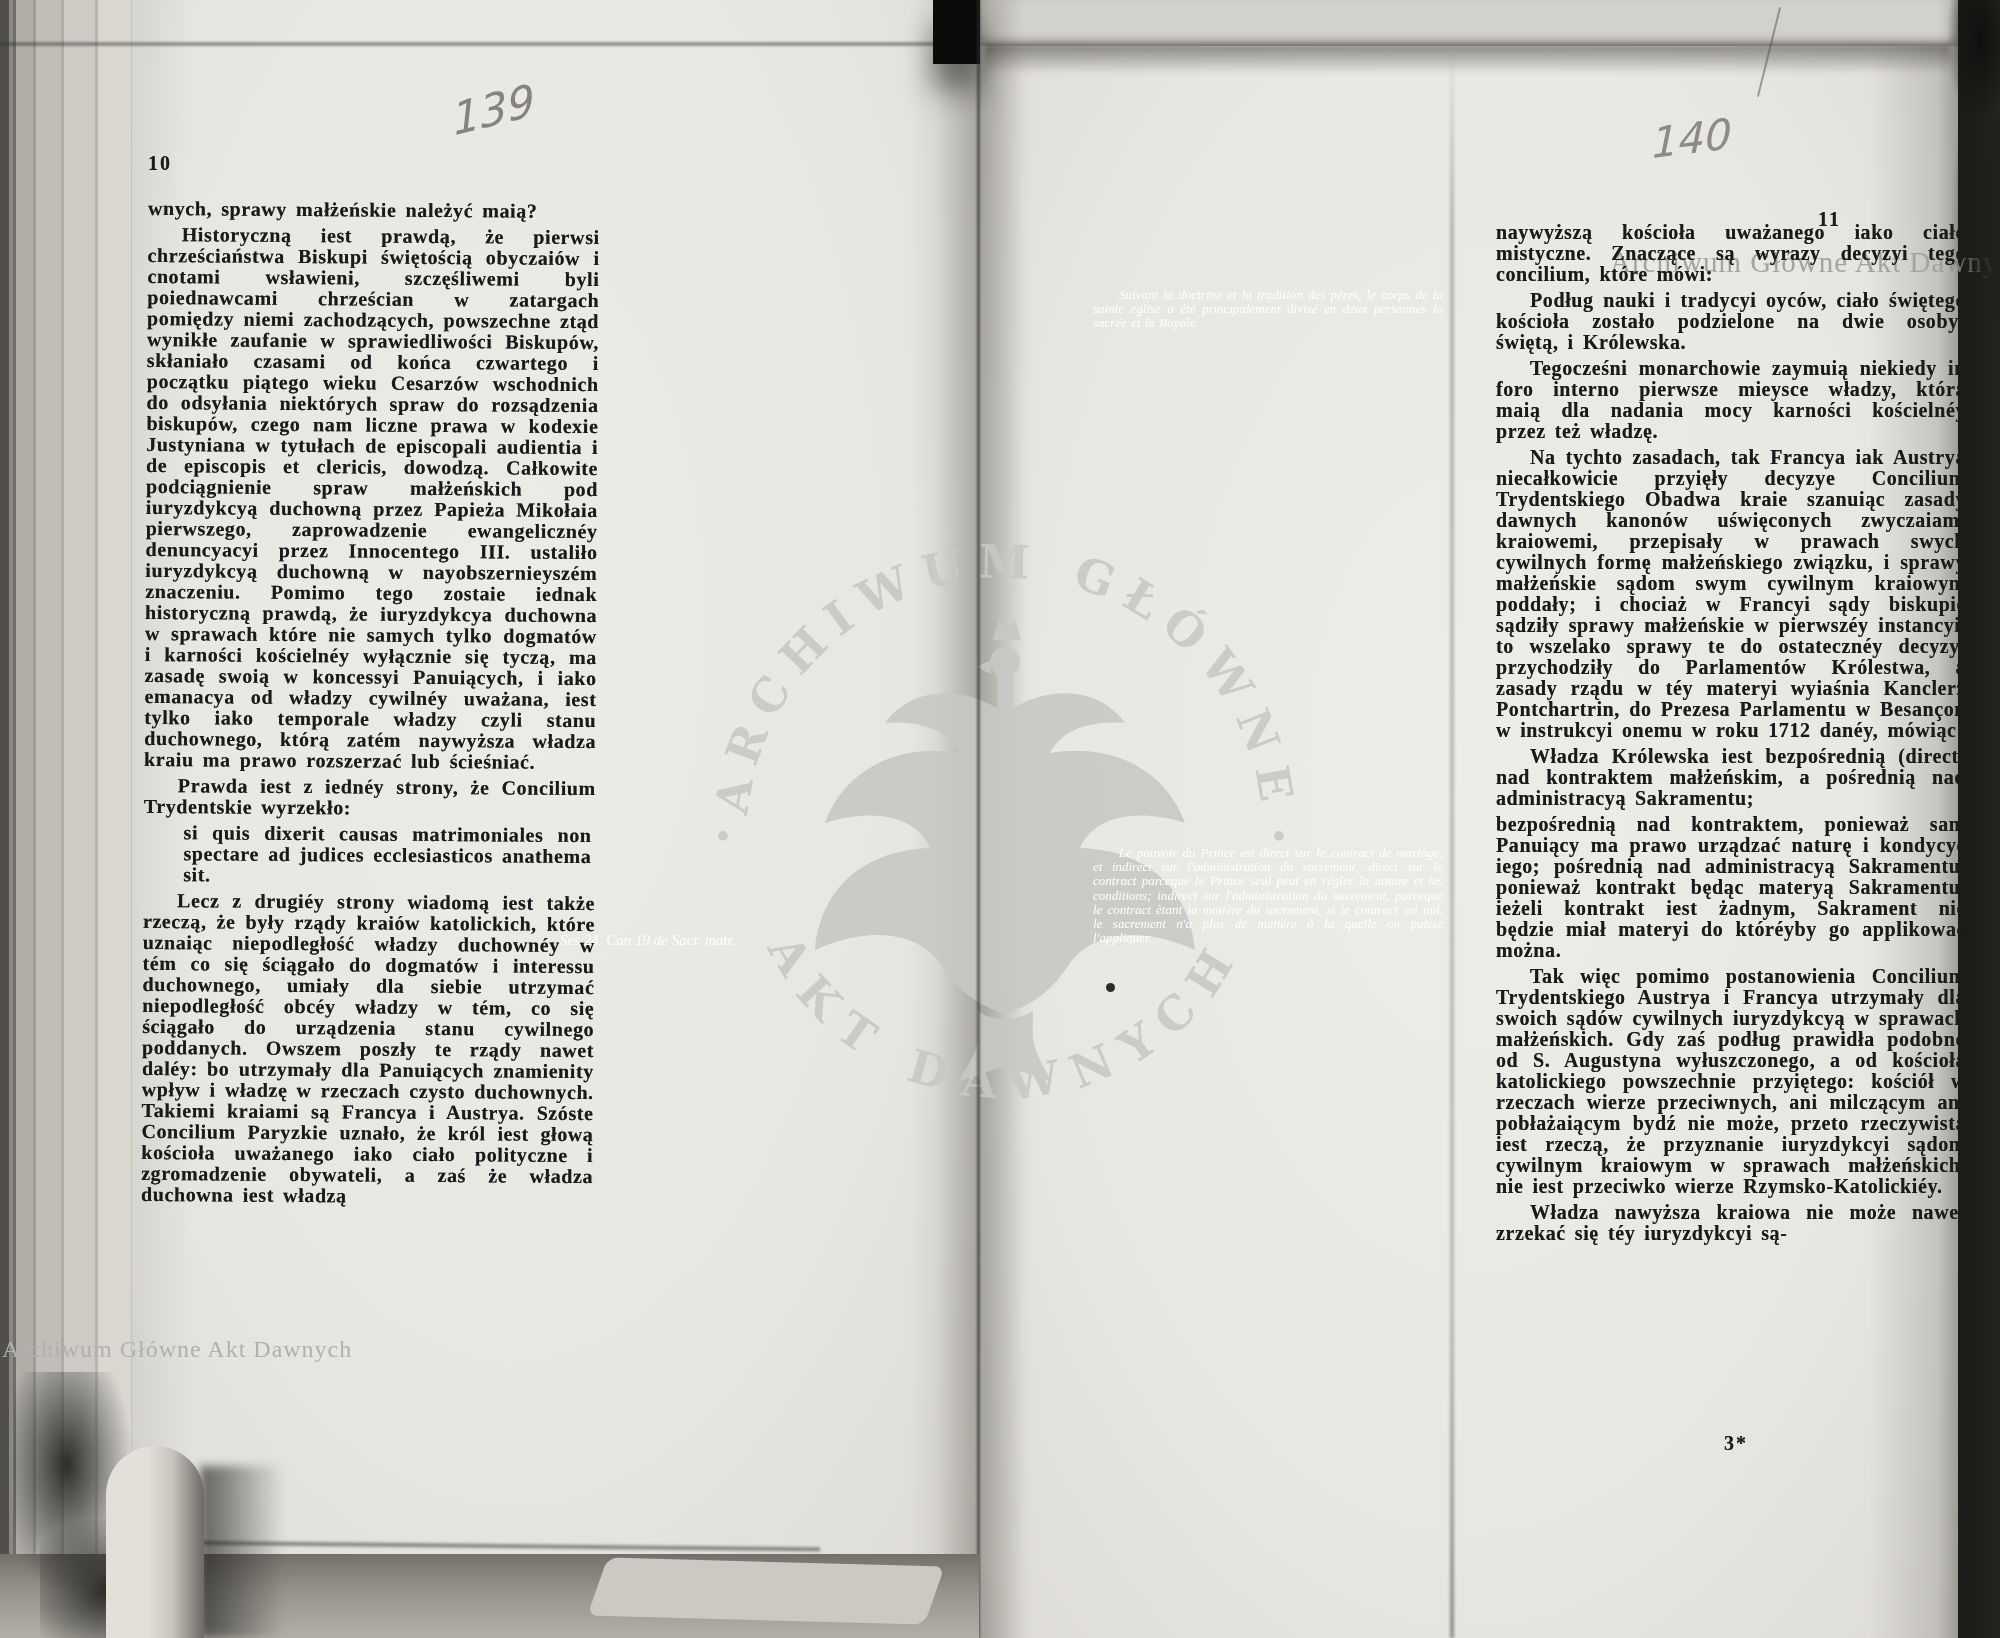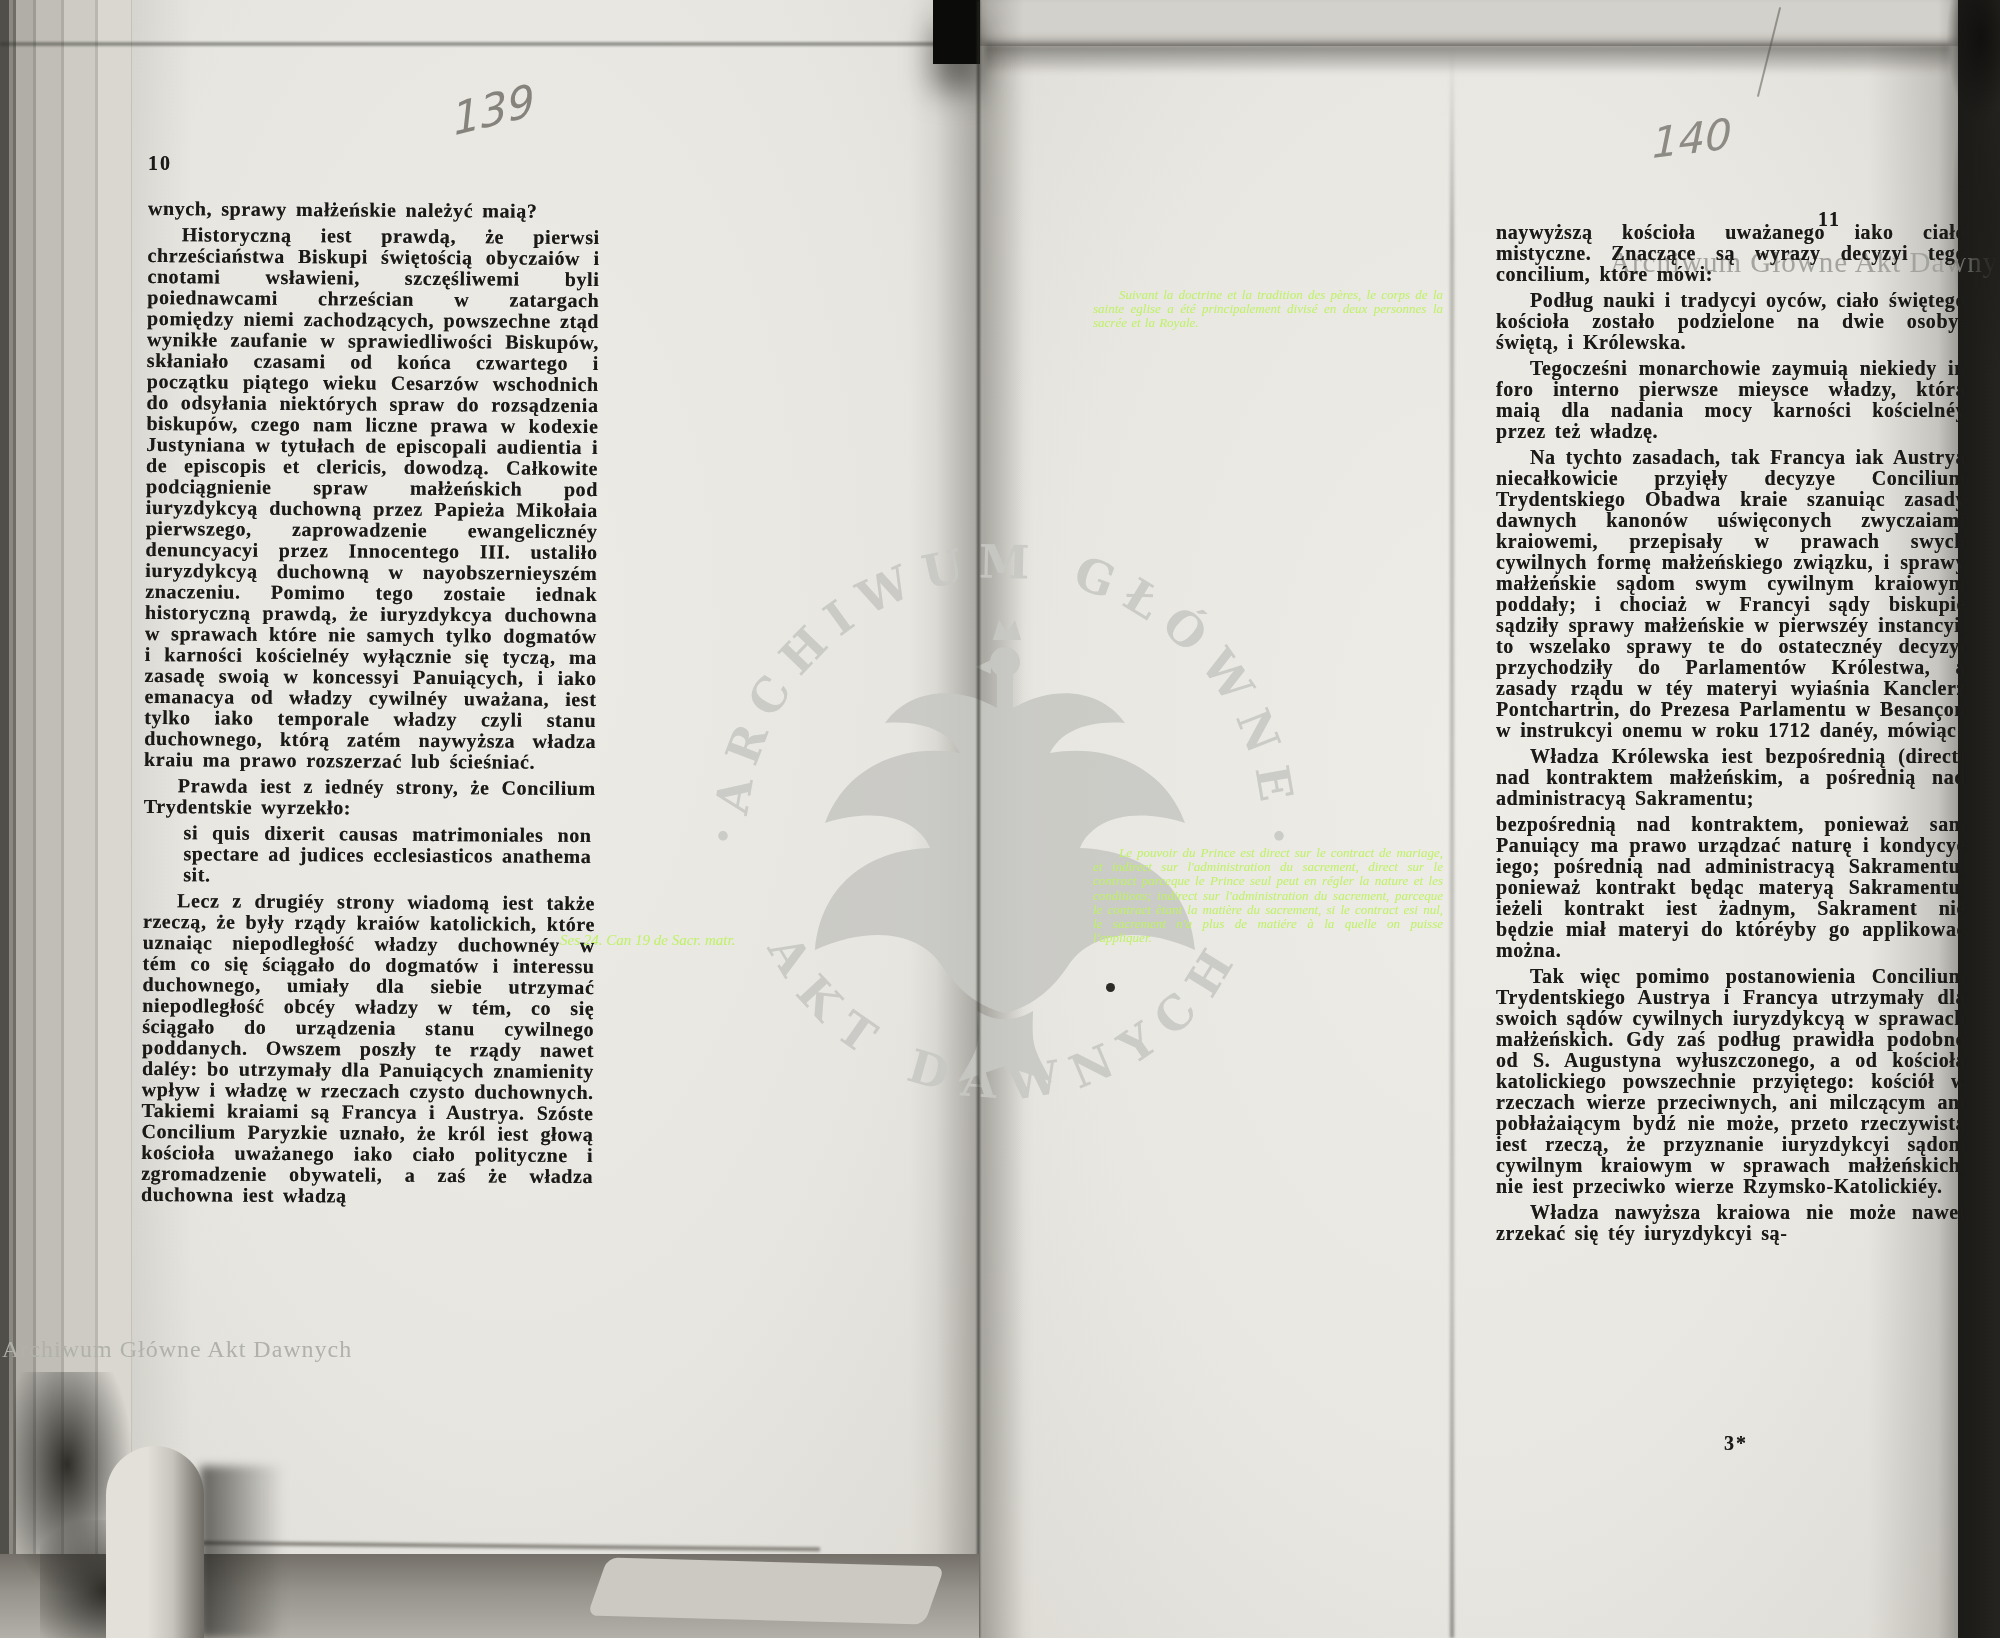--- a/index.html
+++ b/index.html
@@ -74,21 +74,21 @@
   .col p{margin:0 0 5px 0;}
   .col p.indent{text-indent:34px;}
   .col p.quote{margin-left:40px;margin-right:4px;text-indent:0;}
   .col-left{left:148px;top:198px;width:452px;transform:rotate(.4deg);transform-origin:top left;}
   .col-right{left:1496px;top:222px;width:470px;}
   .pageno{font-size:20px;letter-spacing:2px;}
   .pageno-left{left:148px;top:144px;margin-top:8px;}
   .pageno-right{left:1818px;top:208px;}
   .sig-mark{left:1724px;top:1432px;font-size:20px;letter-spacing:2px;}
 
-  .marginalia{font-style:italic;font-weight:400;color:#bef264;z-index:5;
+  .marginalia{font-style:italic;font-weight:400;color:#ffffff;z-index:5;
      font-family:"Liberation Serif",serif;}
   .note-left-page{left:560px;top:932px;font-size:15px;white-space:nowrap;}
   .note-fr{width:350px;font-size:13px;line-height:14.2px;text-align:justify;word-spacing:1px;}
   .note-fr p{margin:0;text-indent:26px;}
   .note-fr-1{left:1093px;top:288px;}
   .note-fr-2{left:1093px;top:846px;}
 
   .handwritten{z-index:5;color:#85837c;font-family:"DejaVu Sans",sans-serif;
      font-style:italic;font-weight:400;}
   .hw-139{left:452px;top:84px;font-size:44px;transform:rotate(-14deg) skewX(-10deg);}

